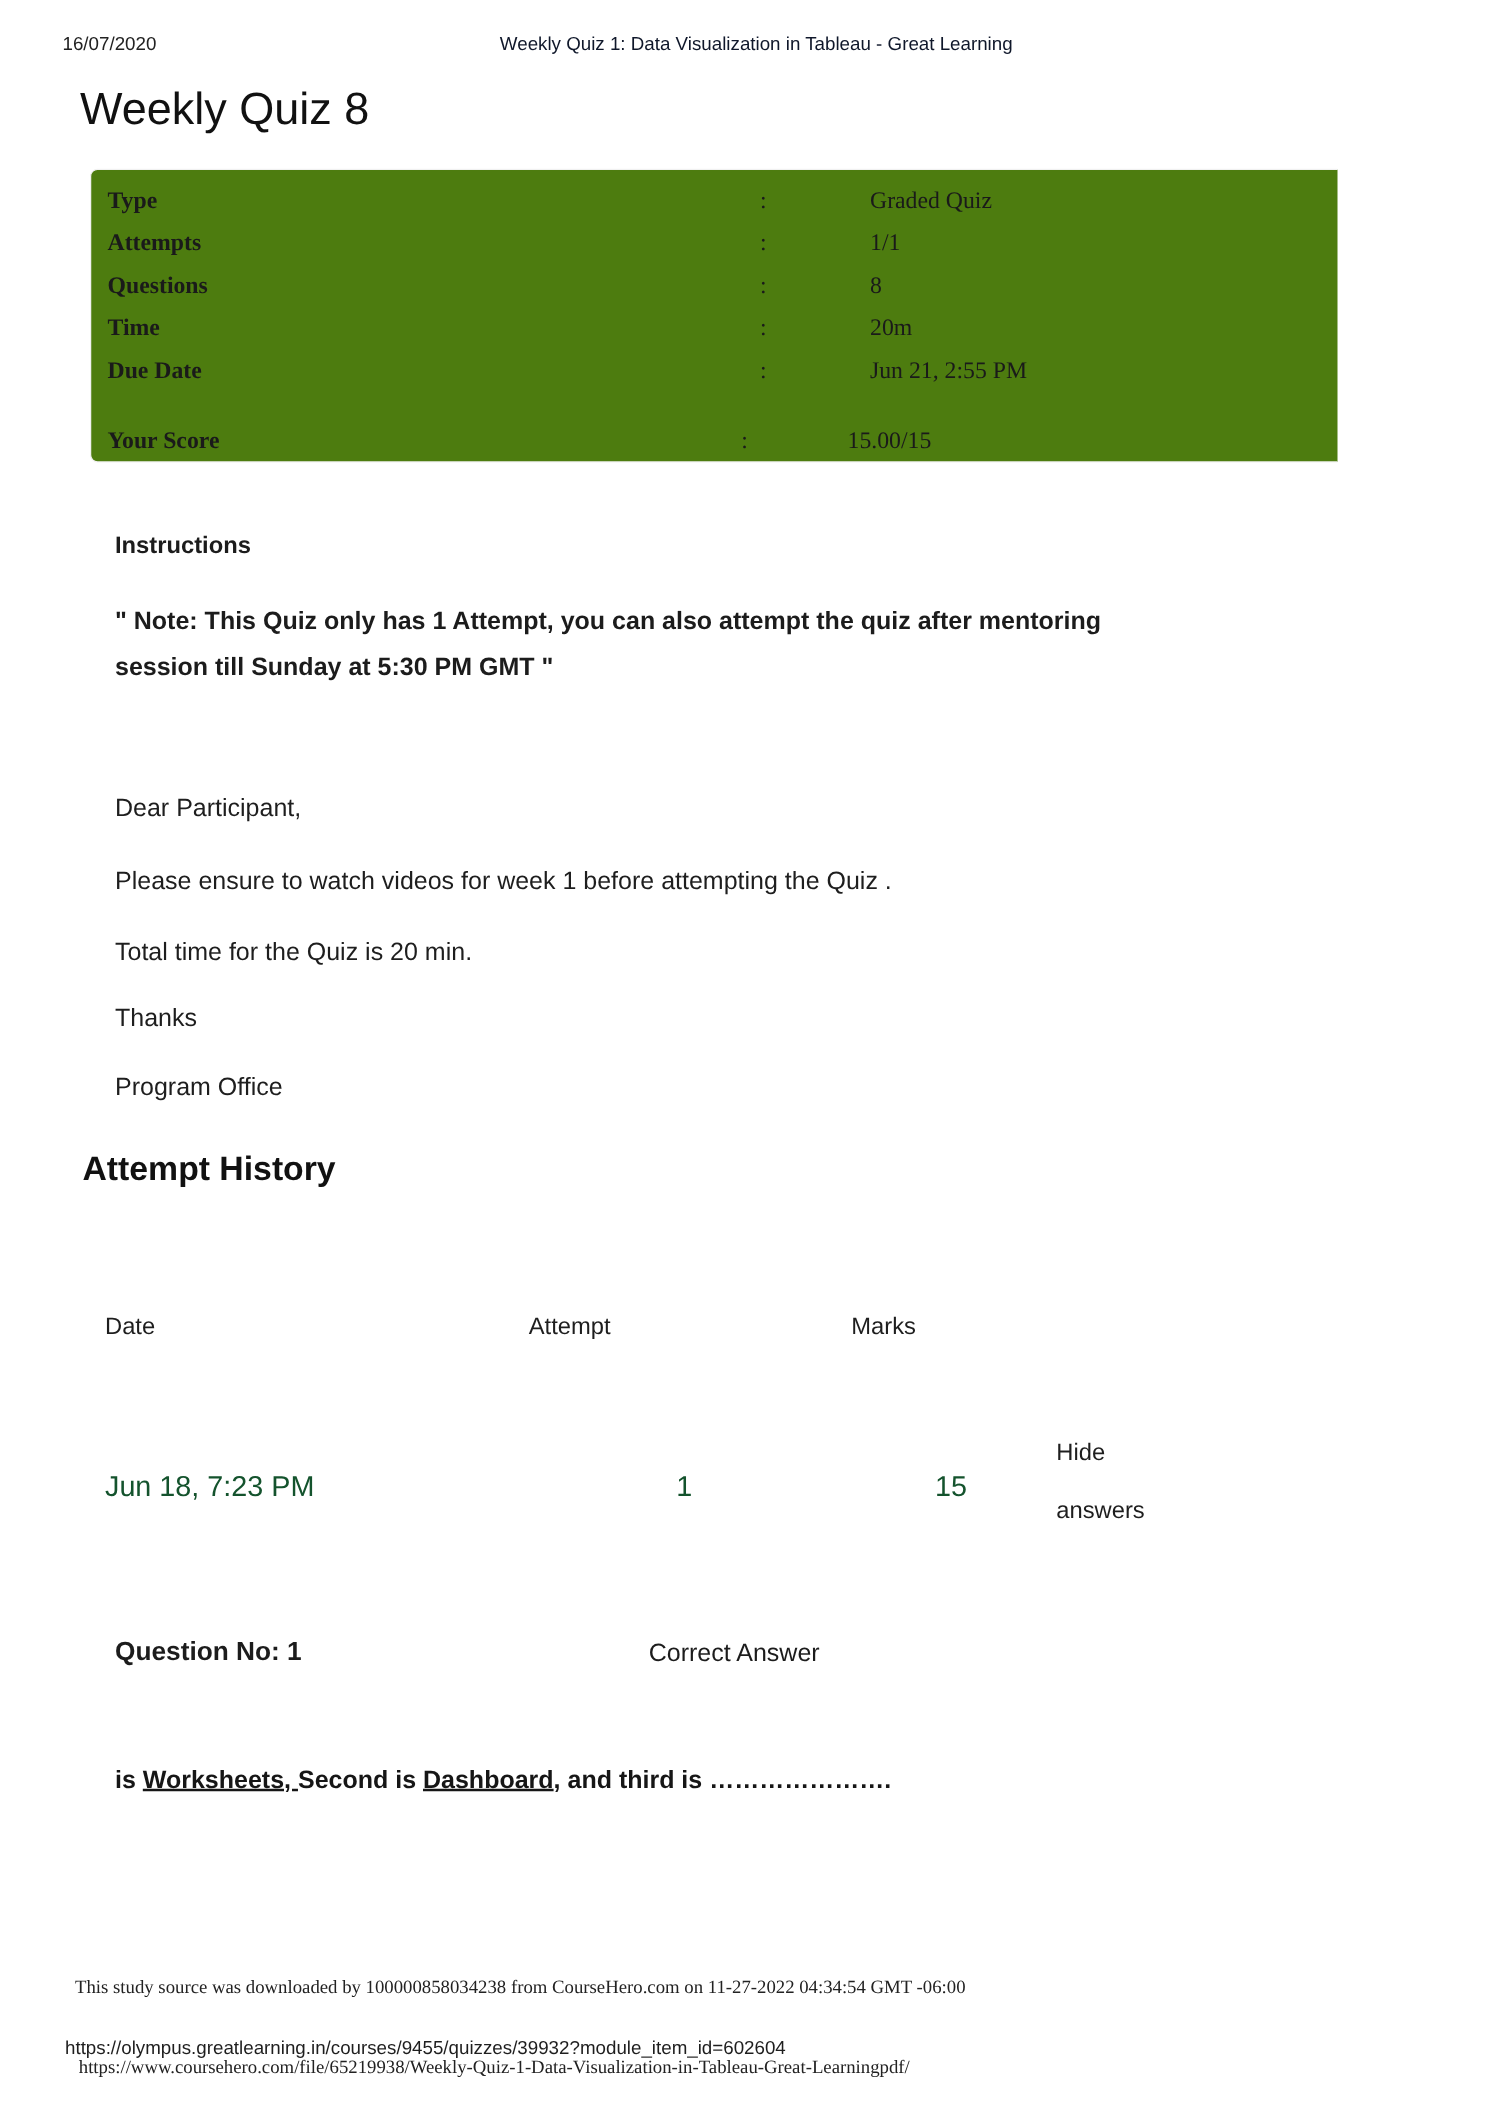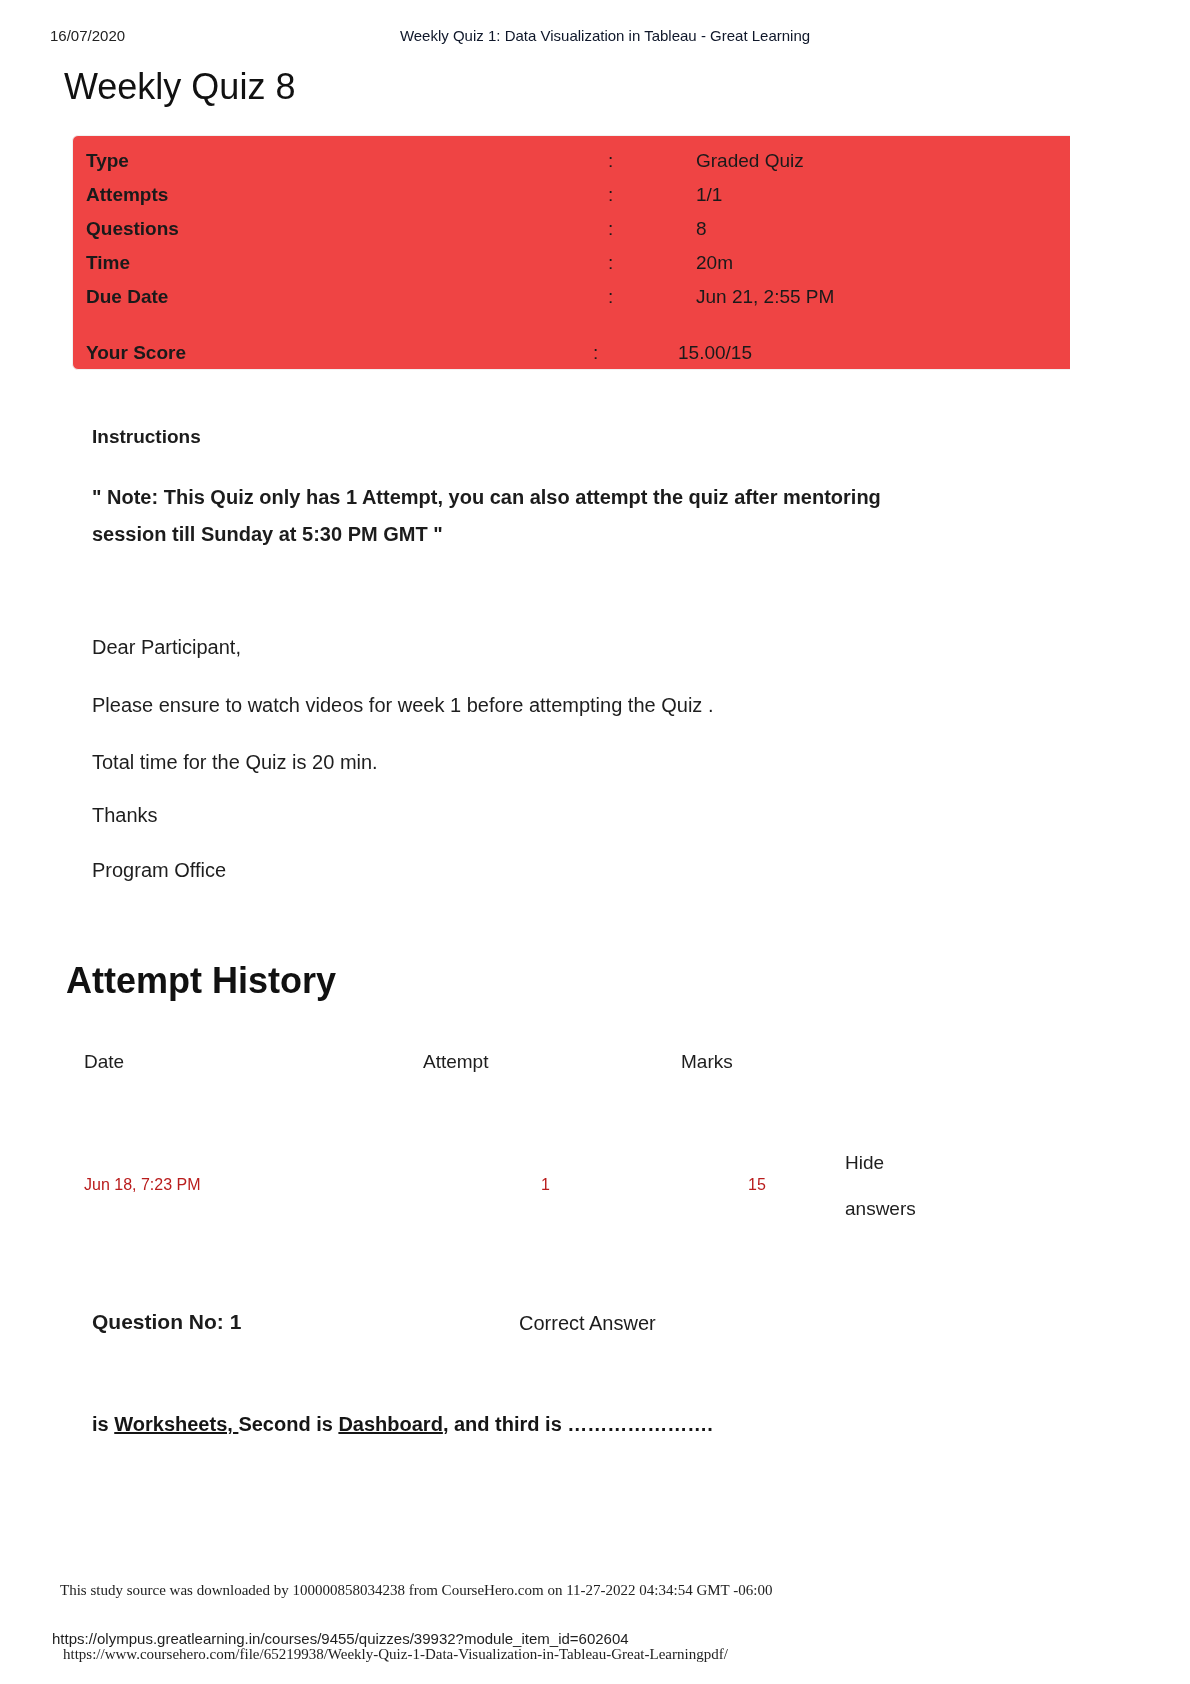--- a/index.html
+++ b/index.html
@@ -20,40 +20,41 @@
   .ph-title { left: 0; right: 0; top: 27px; text-align: center; padding-left: 140px; font-size: 15px; color: #0f172a; }
 
   
   .quiz-title { left: 64px; top: 66px; font-size: 36px; font-weight: 400; color: #111; }
 
   
   .details-box {
     position: absolute;
     left: 72px; top: 135px;
     width: 1051px; height: 235px;
-    background: #ef4444;
+    background: #4d7c0f;
     border: 1px solid #f1f1f1;
     border-radius: 6px;
+    font-family: Liberation Serif, serif;
   }
   .d-row { position: absolute; left: 0; width: 100%; height: 22px; font-size: 19px; }
   .d-label { position: absolute; left: 13px; font-weight: bold; color: #1a1a1a; }
   .d-colon { position: absolute; left: 535px; color: #1a1a1a; }
   .d-value { position: absolute; left: 623px; color: #1a1a1a; }
   .d-row.score .d-colon { left: 520px; }
   .d-row.score .d-value { left: 605px; }
 
   
   .instr-heading { left: 92px; top: 426px; font-size: 19px; font-weight: bold; }
   .note-line { left: 92px; font-size: 20px; font-weight: bold; }
   .para { left: 92px; font-size: 20px; font-weight: 400; color: #1e1e1e; }
 
   
-  .ah-heading { left: 66px; top: 960px; font-size: 36px; font-weight: bold; color: #111; }
+  .ah-heading { left: 66px; top: 920px; font-size: 27px; font-weight: bold; color: #111; }
   .th { font-size: 19px; color: #1e1e1e; }
-  .td { font-size: 16px; color: #b91c1c; }
+  .td { font-size: 23px; color: #14532d; }
   .hide-answers {
     position: absolute; left: 845px; top: 1152px; width: 125px;
     font-size: 19px; color: #1e1e1e;
     text-decoration: none; cursor: pointer;
   }
   .hide-answers .line2 { display: block; margin-top: 24px; }
 
   
   .q-label { left: 92px; top: 1310px; font-size: 21px; font-weight: bold; }
   .q-status { left: 519px; top: 1312px; font-size: 20px; }

